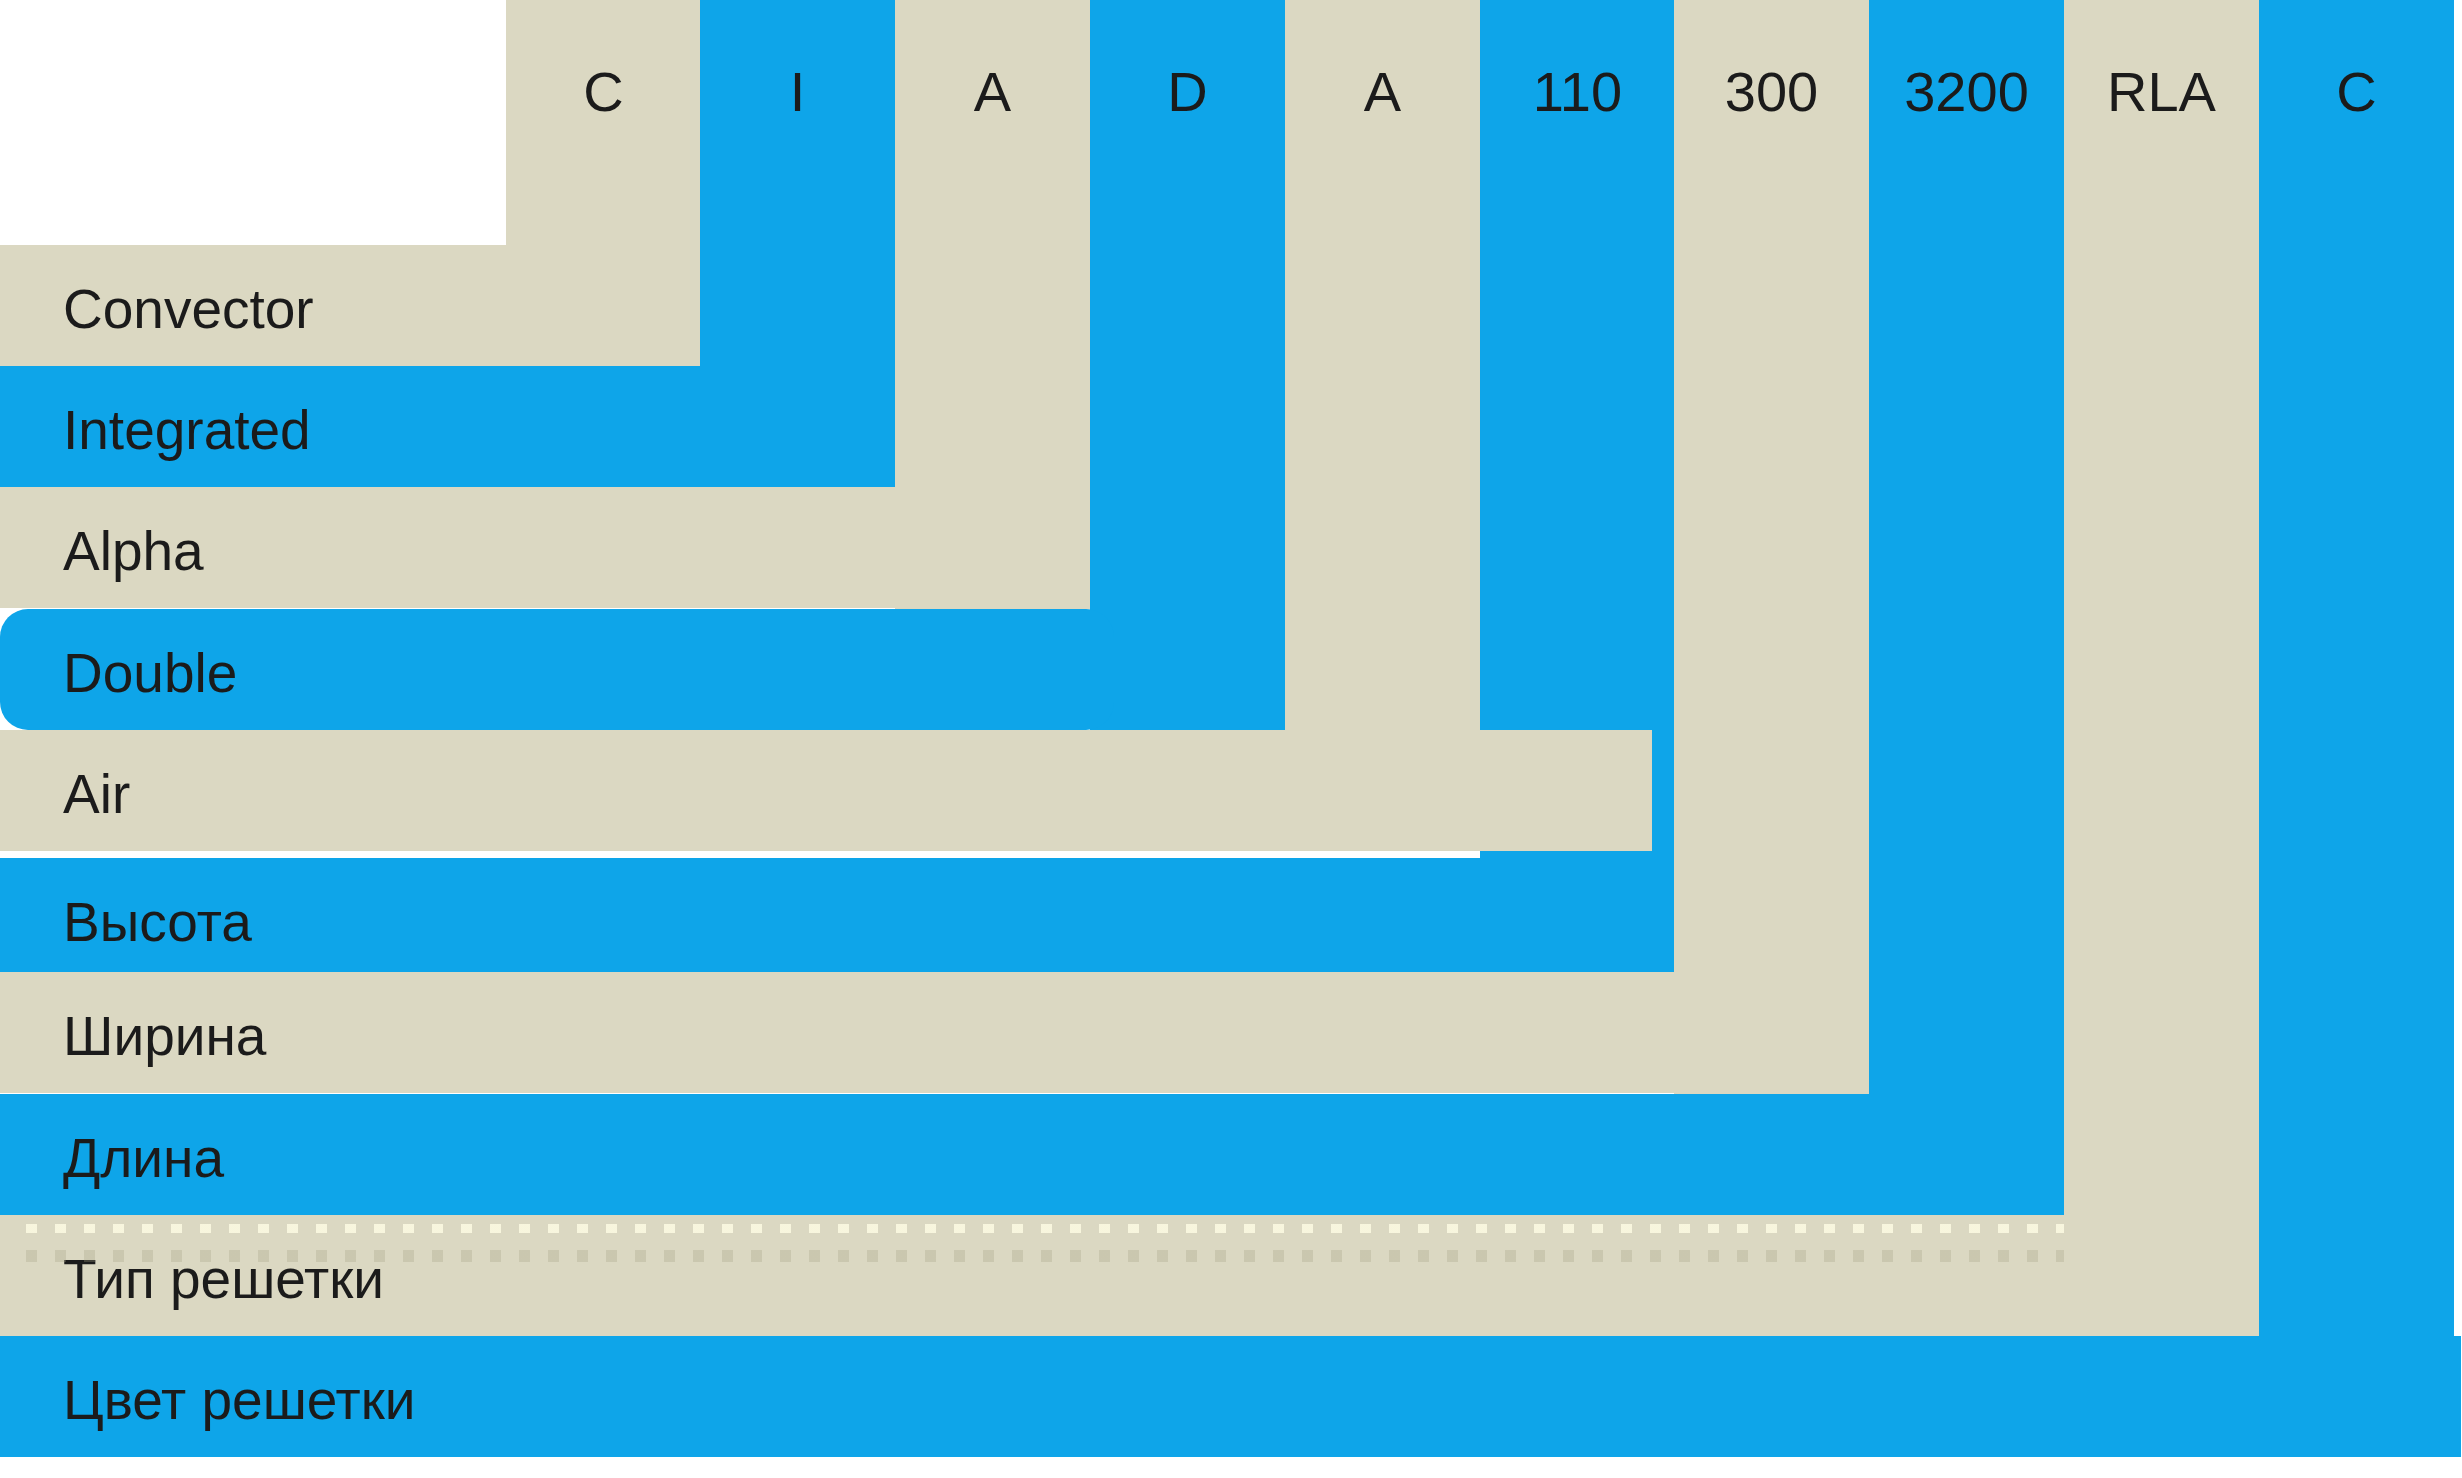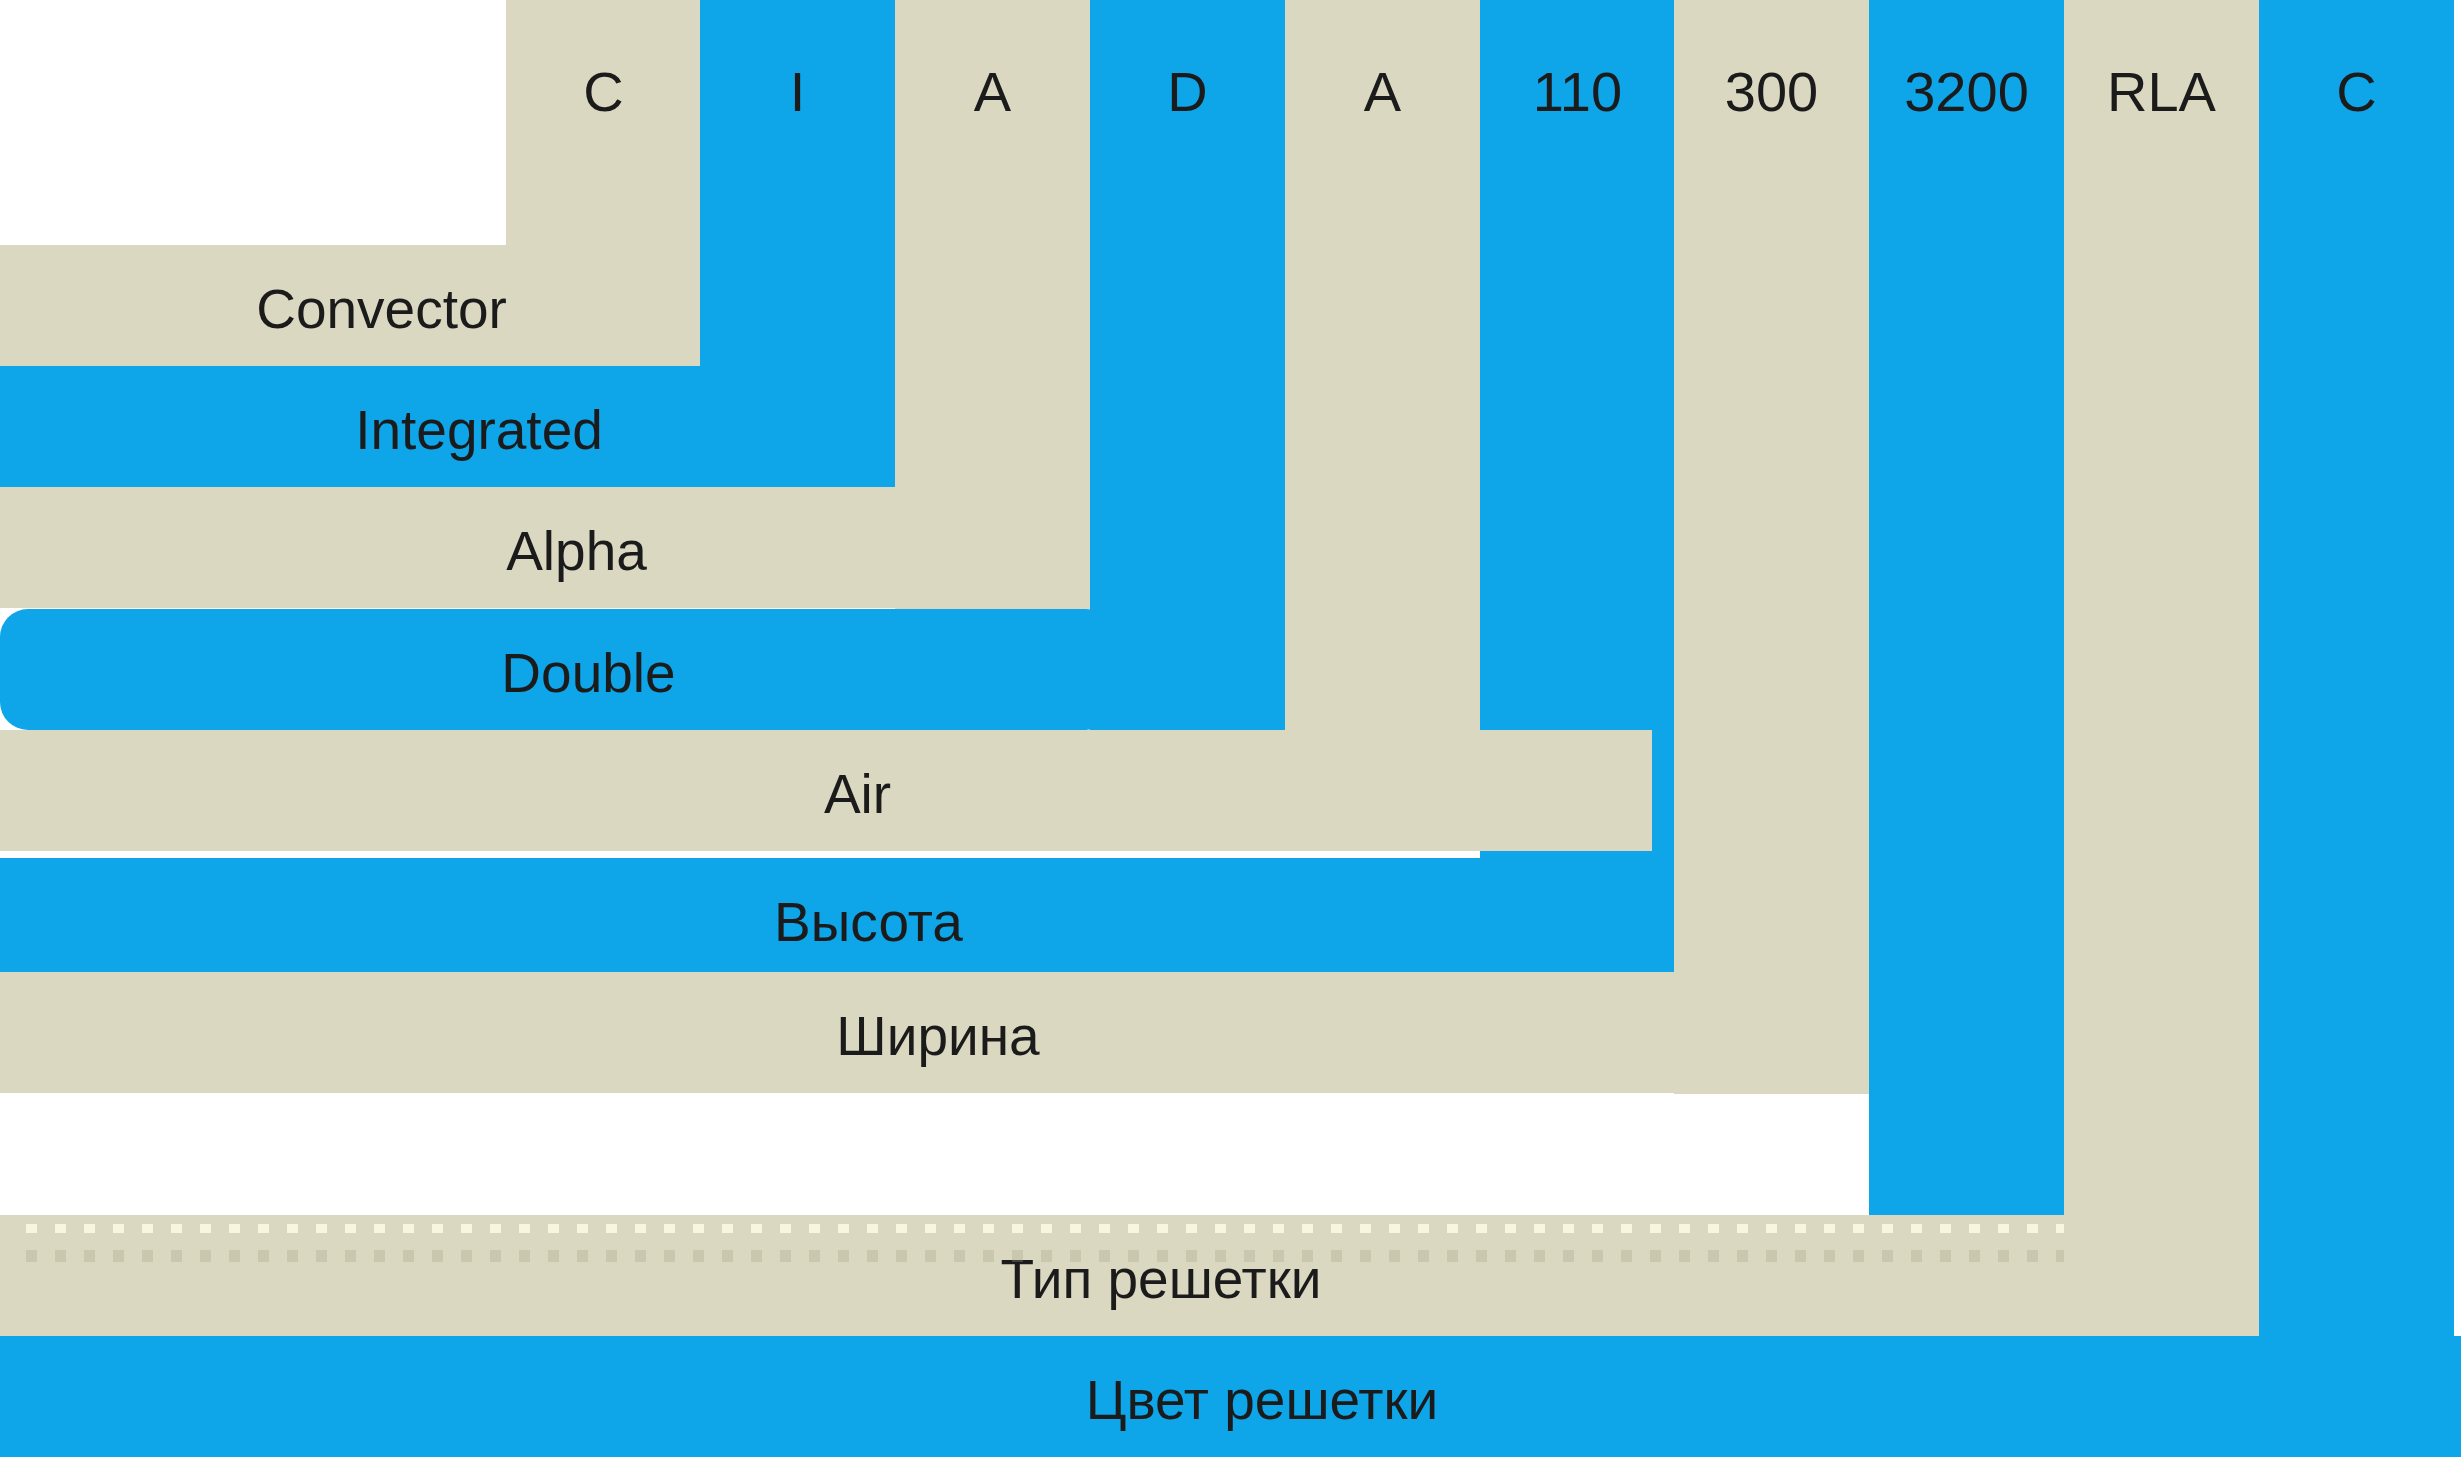--- a/index.html
+++ b/index.html
@@ -27,21 +27,21 @@
   .c2 { left: 895px; height: 609px;  }
   .c3 { left: 1090px; height: 730px;  }
   .c4 { left: 1285px; height: 851px;  }
   .c5 { left: 1480px; height: 972px; }
   .c6 { left: 1674px; height: 1094px; }
   .c7 { left: 1869px; height: 1215px; }
   .c8 { left: 2064px; height: 1336px; }
   .c9 { left: 2259px; height: 1457px; }
 
   
-  .row { left: 0; height: 121px; display: flex; align-items: center; justify-content: center; }
+  .row { left: 0; height: 121px; display: flex; align-items: center; }
   .r0 { top: 245px;  width: 700px;  }
   .r1 { top: 366px;  width: 895px; }
   .r2 { top: 487px;  width: 1090px; }
   .r3 { top: 609px;  width: 1114px; border-radius: 28px; }
   .r4 { top: 730px;  width: 1652px; }
   .r5 { top: 858px;  width: 1674px; }
   .r6 { top: 972px; width: 1813px; }
   .r7 { top: 1094px; width: 2064px; }
   .r8 { top: 1215px; width: 2259px; }
   .r9 { top: 1336px; width: 2461px; }
@@ -123,20 +123,23 @@
   </div>
   <div class="band row r4 beige">
     <span class="rlabel">Air</span>
   </div>
   <div class="band row r5 white">
     <span class="rlabel">Высота</span>
   </div>
   <div class="band row r6 beige">
     <span class="rlabel">Ширина</span>
   </div>
+  <div class="band row r7 white">
+    <span class="rlabel">Длина</span>
+  </div>
   <div class="band row r8 beige">
     <div class="dash-line dash-light"></div>
     <div class="dash-line dash-dark"></div>
     <span class="rlabel">Тип решетки</span>
   </div>
   <div class="band row r9 white">
     <span class="rlabel">Цвет решетки</span>
   </div>
 
   <div class="hdr h0">C</div>

